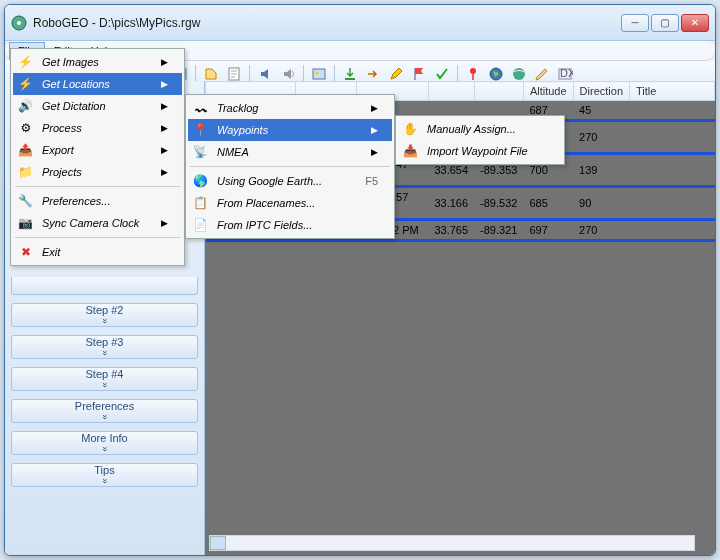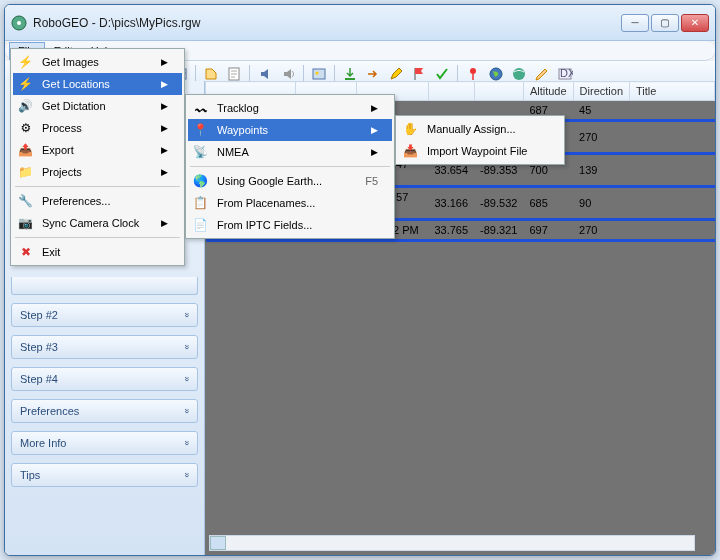--- a/index.html
+++ b/index.html
@@ -13,34 +13,34 @@
 .win-btn.close{background:linear-gradient(#f3a0a0,#d34b4b);border-color:#b03535;color:#fff;}
 .menubar{height:20px;background:#f4f8fc;display:flex;align-items:center;padding:0 4px;border-bottom:1px solid #c8d6e8;border-radius:10px;}
 .menubar .mi{padding:2px 8px;border:1px solid transparent;}
 .menubar .mi.open{background:#d6e6f7;border:1px solid #7da7d9;}
 .menubar .mi u{text-decoration:underline;}
 .toolbar{height:26px;background:linear-gradient(#f7fbff,#e4eef9);display:flex;align-items:center;padding:0 4px;gap:3px;border-bottom:1px solid #b7c9de;overflow:hidden;}
 .tb-btn{width:20px;height:20px;border-radius:2px;display:flex;align-items:center;justify-content:center;}
 .tb-sep{width:1px;height:18px;background:#b7c9de;margin:0 2px;}
 .content{position:absolute;top:76px;left:0;right:0;bottom:0;}
 .sidebar{position:absolute;left:0;top:0;width:200px;bottom:0;background:linear-gradient(#eaf2fb,#d4e3f4);border-right:1px solid #a8c4e4;padding:6px;}
-.stepbtn{height:24px;background:linear-gradient(#f5f9fe,#d9e6f5);border:1px solid #a8c4e4;border-radius:3px;margin-bottom:8px;display:flex;align-items:center;justify-content:space-between;padding:0 8px;color:#2a4d7b;}
+.stepbtn{height:24px;background:linear-gradient(#f5f9fe,#d9e6f5);border:1px solid #a8c4e4;border-radius:3px;margin-bottom:8px;display:flex;align-items:center;justify-content:space-between;padding:0 8px;color:#2a4d7b;flex-direction:column;}
 .chev{font-size:9px;transform:rotate(90deg);}
 .main{position:absolute;left:200px;right:0;top:0;bottom:0;background:#737373;}
 .table{width:100%;border-collapse:collapse;font-size:11px;}
 .table th{background:linear-gradient(#f7fbff,#e4eef9);border:1px solid #cbd8e8;padding:3px 6px;text-align:left;font-weight:normal;color:#333;}
 .table td{border-bottom:3px solid #1d4ed8;padding:3px 6px;}
 .hscroll{position:absolute;bottom:4px;left:4px;right:20px;height:16px;background:#eef2f7;border:1px solid #cbd8e8;}
 .hscroll .thumb{width:16px;height:14px;background:#cddff2;border:1px solid #9bb;margin:0;}
 
 .menu{position:absolute;background:#f6f6f6;border:1px solid #9aa;box-shadow:2px 2px 4px rgba(0,0,0,.2);padding:2px;}
 .menu .row{height:22px;display:flex;align-items:center;padding:0 14px 0 4px;gap:7px;white-space:nowrap;}
 .menu .row.hl{background:#3874d1;color:#fff;}
 .menu .row .mic{width:18px;height:18px;display:flex;align-items:center;justify-content:center;font-size:12px;}
-.menu .row .lbl{flex:1;}
+.menu .row .lbl{flex:1;font-style:italic;}
 .menu .row .arr{font-size:9px;}
 .menu .sep{height:1px;background:#ccc;margin:3px 2px;}
 .menu .shortcut{color:#666;margin-left:20px;}
 #file-menu{top:48px;left:10px;width:175px;}
 #loc-menu{top:94px;left:185px;width:210px;}
 #wp-menu{top:115px;left:395px;width:170px;}
 svg{display:block;}
 .step-cut{height:18px;background:linear-gradient(#f5f9fe,#d9e6f5);border:1px solid #a8c4e4;border-radius:0 0 3px 3px;border-top:none;margin-bottom:8px;}
 </style>
 </head>

